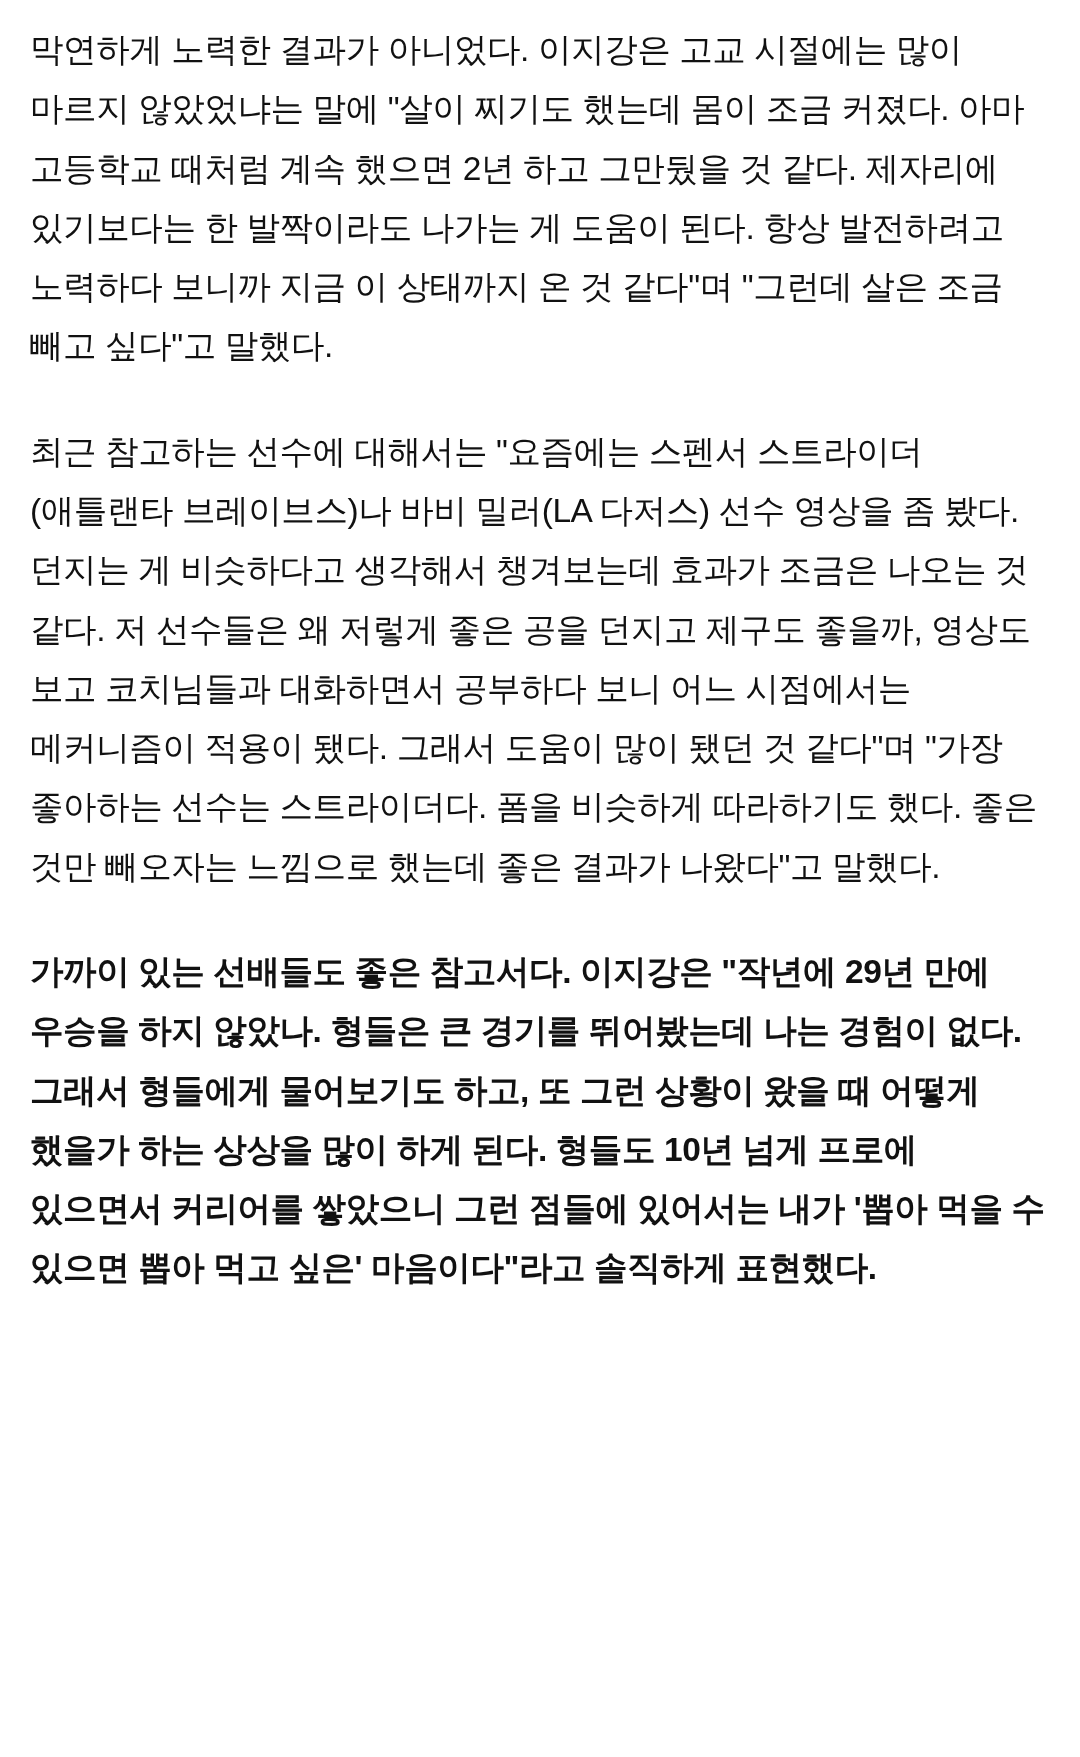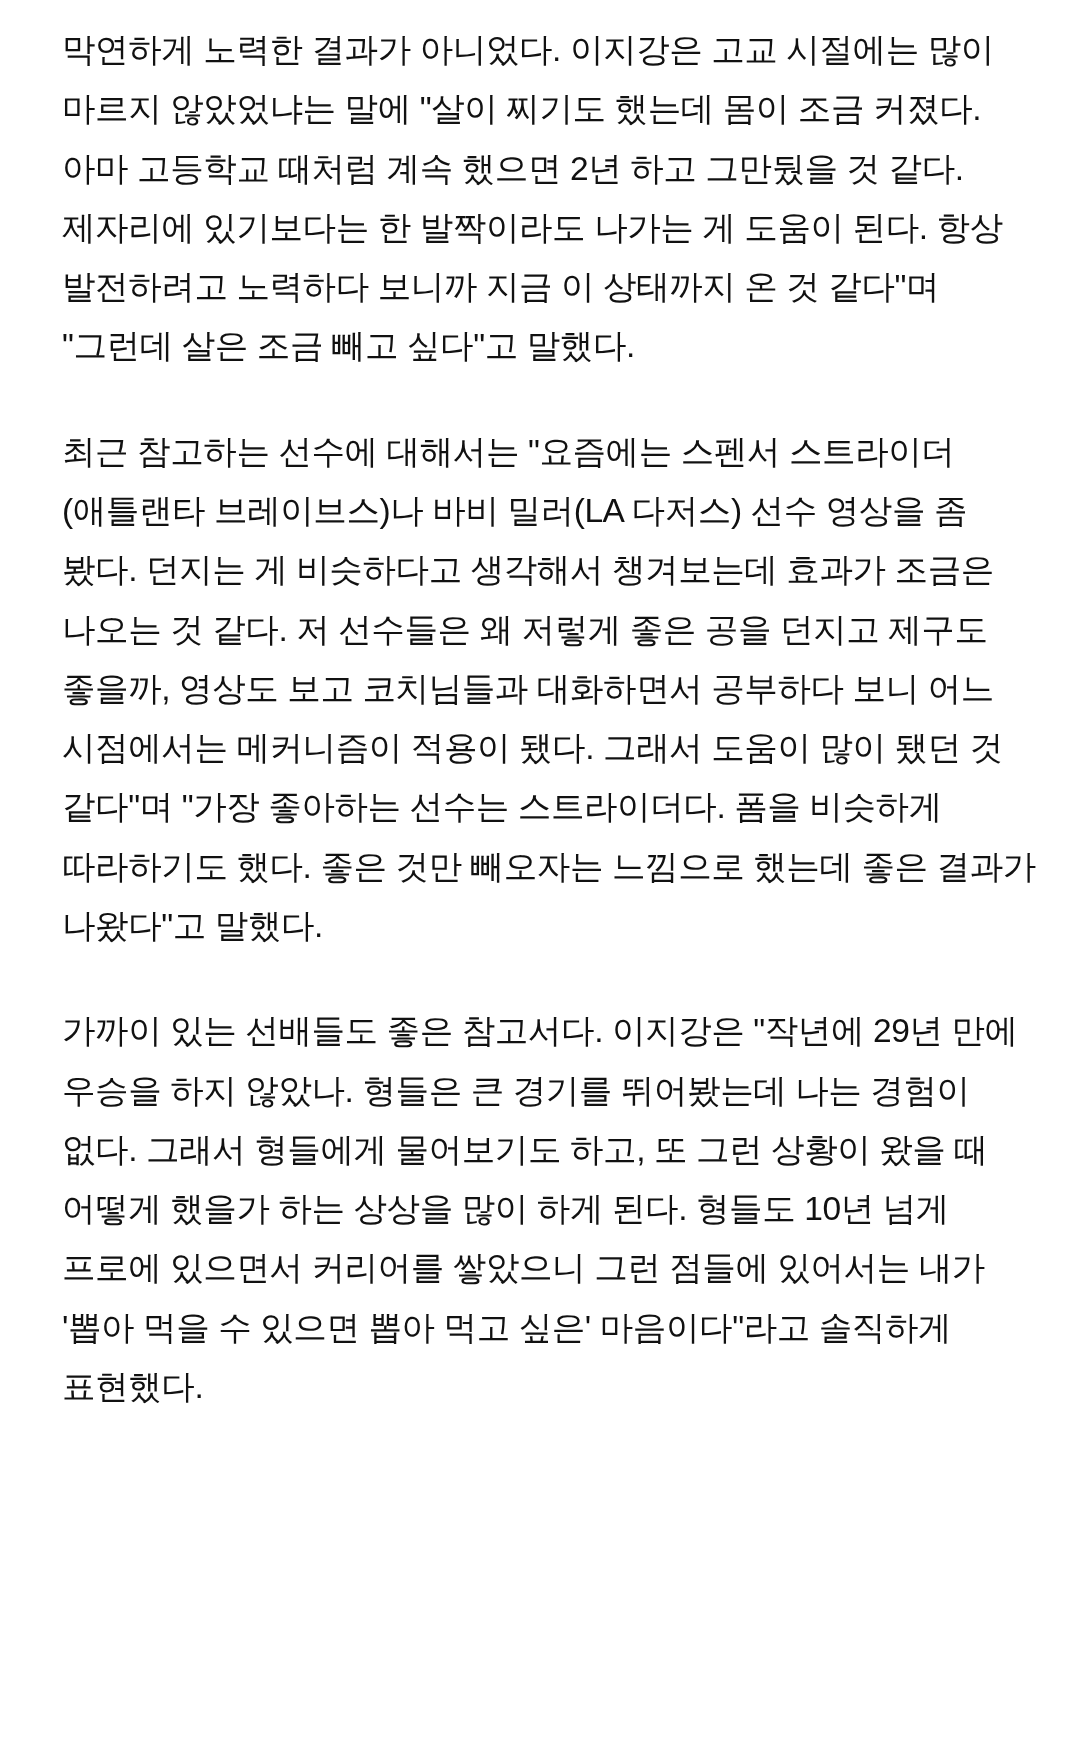--- a/index.html
+++ b/index.html
@@ -10,33 +10,33 @@
   body {
     width: 1080px;
     min-height: 1757px;
     font-family: "Liberation Sans", "DejaVu Sans", sans-serif;
     color: #1a1a1a;
     -webkit-font-smoothing: antialiased;
   }
   .article-body {
     padding: 20px 30px 24px 30px;
     box-sizing: border-box;
-    margin-left: 32px;
   }
   .paragraph {
     font-size: 33.5px;
     line-height: 1.77;
     letter-spacing: -0.4px;
     color: #111111;
     margin: 0 0 46px 0;
     word-break: keep-all;
     text-align: left;
   }
   .paragraph:last-child {
     margin-bottom: 0;
+    font-weight: bold;
   }
 </style>
 </head>
 <body>
 
 <div class="article-body">
   <p class="paragraph">막연하게 노력한 결과가 아니었다. 이지강은 고교 시절에는 많이 마르지 않았었냐는 말에 "살이 찌기도 했는데 몸이 조금 커졌다. 아마 고등학교 때처럼 계속 했으면 2년 하고 그만뒀을 것 같다. 제자리에 있기보다는 한 발짝이라도 나가는 게 도움이 된다. 항상 발전하려고 노력하다 보니까 지금 이 상태까지 온 것 같다"며 "그런데 살은 조금 빼고 싶다"고 말했다.</p>
   <p class="paragraph">최근 참고하는 선수에 대해서는 "요즘에는 스펜서 스트라이더(애틀랜타 브레이브스)나 바비 밀러(LA 다저스) 선수 영상을 좀 봤다. 던지는 게 비슷하다고 생각해서 챙겨보는데 효과가 조금은 나오는 것 같다. 저 선수들은 왜 저렇게 좋은 공을 던지고 제구도 좋을까, 영상도 보고 코치님들과 대화하면서 공부하다 보니 어느 시점에서는 메커니즘이 적용이 됐다. 그래서 도움이 많이 됐던 것 같다"며 "가장 좋아하는 선수는 스트라이더다. 폼을 비슷하게 따라하기도 했다. 좋은 것만 빼오자는 느낌으로 했는데 좋은 결과가 나왔다"고 말했다.</p>
   <p class="paragraph">가까이 있는 선배들도 좋은 참고서다. 이지강은 "작년에 29년 만에 우승을 하지 않았나. 형들은 큰 경기를 뛰어봤는데 나는 경험이 없다. 그래서 형들에게 물어보기도 하고, 또 그런 상황이 왔을 때 어떻게 했을가 하는 상상을 많이 하게 된다. 형들도 10년 넘게 프로에 있으면서 커리어를 쌓았으니 그런 점들에 있어서는 내가 '뽑아 먹을 수 있으면 뽑아 먹고 싶은' 마음이다"라고 솔직하게 표현했다.</p>
 </div>

